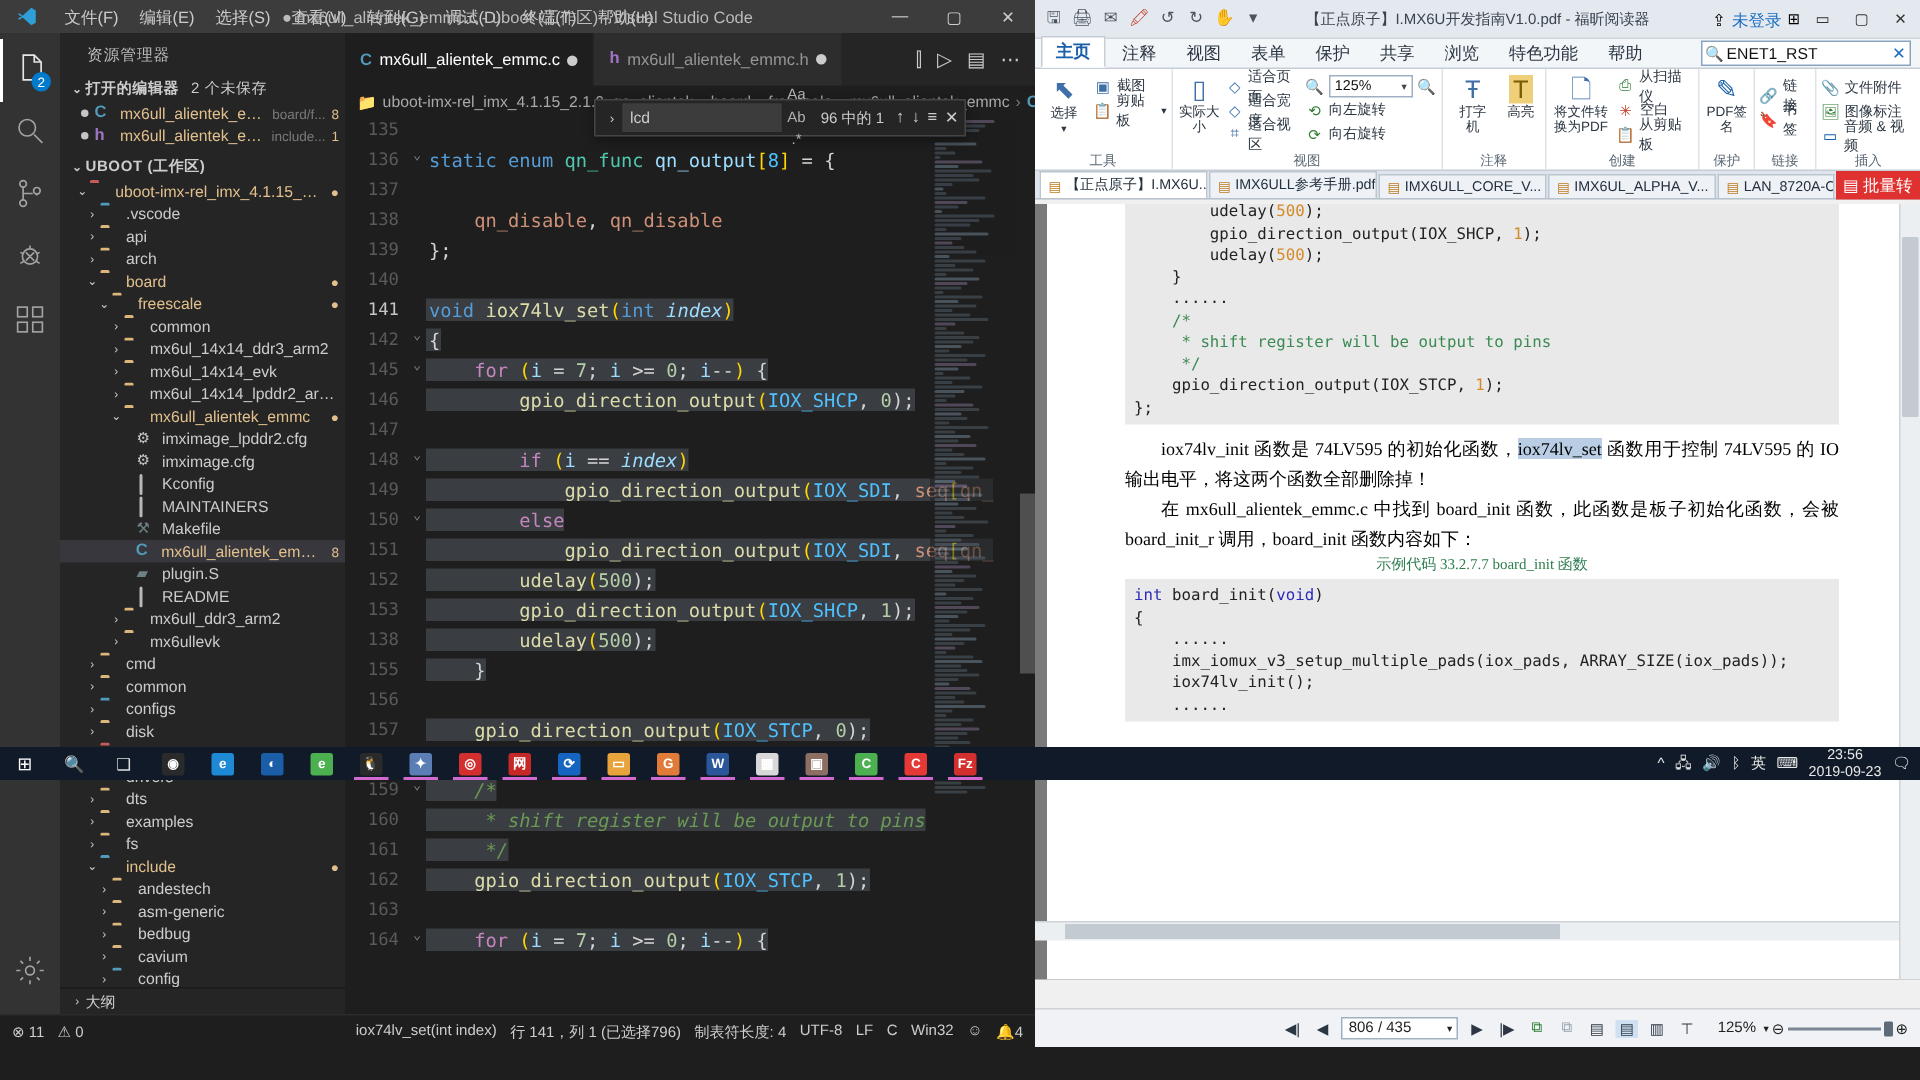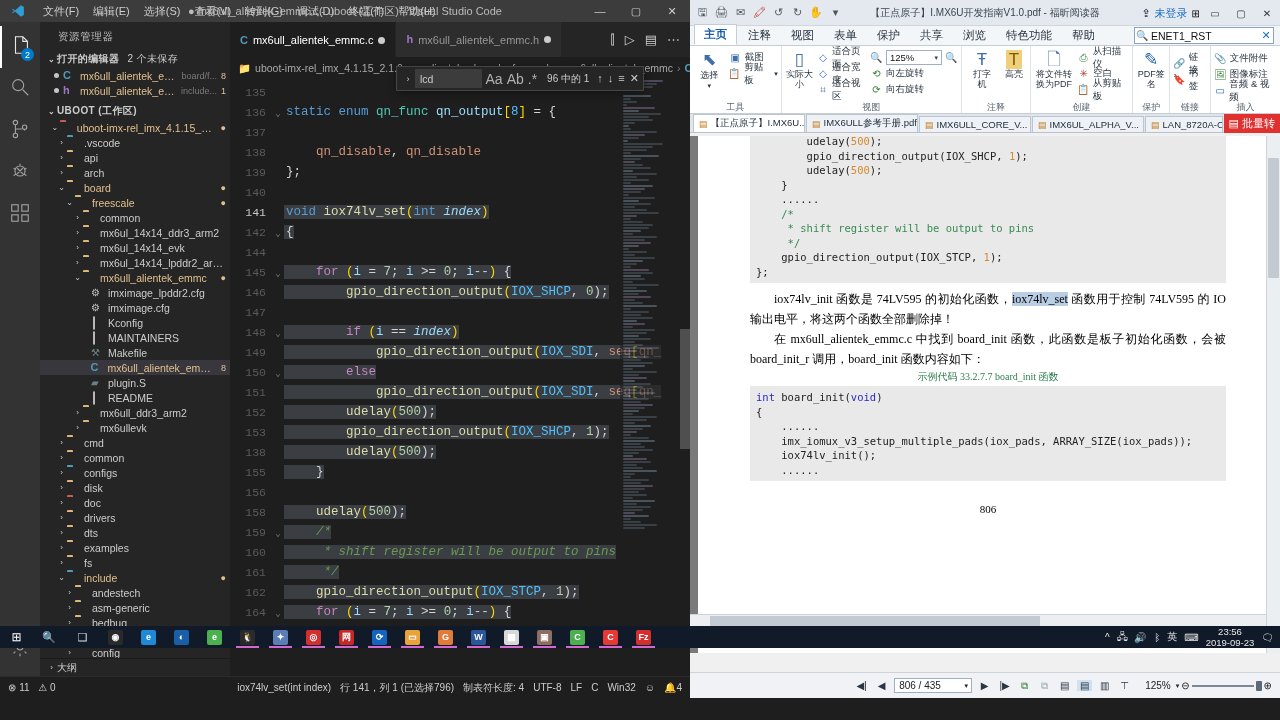--- a/index.html
+++ b/index.html
@@ -1,18 +1,18 @@
 <!DOCTYPE html>
 <html><head>
 <meta charset="utf-8">
 <style>
   * { box-sizing: border-box; margin:0; padding:0; }
   html,body { width:1280px; height:720px; overflow:hidden; background:#1e1e1e;
               font-family:"Liberation Sans", sans-serif; }
-  #root { position:relative; width:1280px; height:648px; }
+  #root { position:relative; width:1280px; height:520px; }
 
   
   #vscode { position:absolute; left:0; top:0; width:690px; height:698px;
             background:#1e1e1e; color:#ccc; }
   .vs-titlebar { height:22px; background:#3c3c3c; display:flex; align-items:center;
                  font-size:11px; position:relative; }
   .vs-logo { width:36px; height:22px; display:flex; align-items:center; justify-content:center; }
   .vs-logo svg { width:14px; height:14px; }
   .vs-menu { display:flex; gap:0; }
   .vs-menu span { padding:2px 7px; color:#cccccc; font-size:11px; cursor:default; }
@@ -88,27 +88,27 @@
 
   .findwidget { position:absolute; right:46px; top:44px; width:248px; height:25px;
                 background:#252526; border:1px solid #454545; display:flex;
                 align-items:center; padding:0 4px; font-size:10.5px; z-index:9;
                 box-shadow:0 2px 8px rgba(0,0,0,.4); }
   .fw-arrow { color:#ccc; width:14px; text-align:center; font-size:9px;}
   .fw-input { flex:1; background:#3c3c3c; border:1px solid #3c3c3c; height:19px;
               color:#cccccc; font-size:10.5px; display:flex; align-items:center;
               padding:0 4px; }
   .fw-icons { display:flex; align-items:center; gap:4px; padding:0 4px; color:#b0b0b0;
-              font-size:14px; }
+              font-size:10px;flex-direction:column; }
   .fw-count { font-size:10px; color:#cccccc; padding:0 6px; white-space:nowrap; }
   .fw-nav { display:flex; gap:5px; color:#cccccc; font-size:11px; padding-left:2px;}
 
   .code-area { position:relative; height:calc(100% - 57px); overflow:hidden;
                font-family:"DejaVu Sans Mono", monospace; font-size:12.5px; }
-  .code-line { display:flex; height:20px; align-items:flex-end; white-space:pre;font-family:Liberation Mono, monospace; }
+  .code-line { display:flex; height:20px; align-items:flex-start; white-space:pre; }
   .gutter { width:42px; text-align:right; padding-right:6px; color:#5a5a5a; font-size:11.5px;
             flex:0 0 42px; }
   .gutter.cur { color:#c6c6c6; }
   .fold { width:12px; flex:0 0 12px; color:#808080; font-size:9px; text-align:center; }
   .ctext { padding-left:2px; }
   .selgray { background:#3a3d41; }
   .kw { color:#c586c0; }  .kw2 { color:#569cd6; }
   .typ { color:#4ec9b0; }  .fn { color:#dcdcaa; }
   .var { color:#9cdcfe; }  .num { color:#b5cea8; }
   .str { color:#ce9178; }  .cmt { color:#6a9955; font-style:italic; }
@@ -607,38 +607,39 @@
         <div class="code-area">
           <div id="codelines">
               <div class="code-line"><span class="gutter">135</span><span class="fold"></span><span class="ctext"></span></div>
               <div class="code-line"><span class="gutter">136</span><span class="fold">⌄</span><span class="ctext"><span class="kw2">static </span><span class="kw2">enum </span><span class="typ">qn_func </span><span class="var">qn_output</span><span class="brk">[</span><span class="const">8</span><span class="brk">]</span><span class="op"> = {</span></span></div>
               <div class="code-line"><span class="gutter">137</span><span class="fold"></span></div>
               <div class="code-line"><span class="gutter">138</span><span class="fold"></span><span class="ctext"><span class="str">    qn_disable</span><span class="op">, </span><span class="str">qn_disable</span></span></div>
               <div class="code-line"><span class="gutter">139</span><span class="fold"></span><span class="ctext"><span class="op">};</span></span></div>
               <div class="code-line"><span class="gutter">140</span><span class="fold"></span><span class="ctext"></span></div>
               <div class="code-line"><span class="gutter cur">141</span><span class="fold"></span><span class="ctext selgray"><span class="kw2">void </span><span class="fn">iox74lv_set</span><span class="brk">(</span><span class="kw2">int </span><span class="param">index</span><span class="brk">)</span></span></div>
               <div class="code-line"><span class="gutter">142</span><span class="fold">⌄</span><span class="ctext selgray"><span class="op">{</span></span></div>
-              <div class="code-line"><span class="gutter">144</span><span class="fold"></span><span class="ctext selgray"></span></div>
               <div class="code-line"><span class="gutter">145</span><span class="fold">⌄</span><span class="ctext selgray"><span class="kw">    for </span><span class="brk">(</span><span class="var">i</span><span class="op"> = </span><span class="num">7</span><span class="op">; </span><span class="var">i</span><span class="op"> &gt;= </span><span class="num">0</span><span class="op">; </span><span class="var">i</span><span class="op">--</span><span class="brk">)</span><span class="op"> {</span></span></div>
               <div class="code-line"><span class="gutter">146</span><span class="fold"></span><span class="ctext selgray"><span class="fn">        gpio_direction_output</span><span class="brk">(</span><span class="const">IOX_SHCP</span><span class="op">, </span><span class="num">0</span><span class="op">);</span></span></div>
               <div class="code-line"><span class="gutter">147</span><span class="fold"></span><span class="ctext selgray"></span></div>
               <div class="code-line"><span class="gutter">148</span><span class="fold">⌄</span><span class="ctext selgray"><span class="kw">        if </span><span class="brk">(</span><span class="var">i</span><span class="op"> == </span><span class="param">index</span><span class="brk">)</span></span></div>
               <div class="code-line"><span class="gutter">149</span><span class="fold"></span><span class="ctext selgray"><span class="fn">            gpio_direction_output</span><span class="brk">(</span><span class="const">IOX_SDI</span><span class="op">, </span><span class="str">seq</span><span class="brk">[</span><span class="str">qn_</span></span></div>
               <div class="code-line"><span class="gutter">150</span><span class="fold">⌄</span><span class="ctext selgray"><span class="kw">        else</span></span></div>
               <div class="code-line"><span class="gutter">151</span><span class="fold"></span><span class="ctext selgray"><span class="fn">            gpio_direction_output</span><span class="brk">(</span><span class="const">IOX_SDI</span><span class="op">, </span><span class="str">seq</span><span class="brk">[</span><span class="str">qn_</span></span></div>
               <div class="code-line"><span class="gutter">152</span><span class="fold"></span><span class="ctext selgray"><span class="fn">        udelay</span><span class="brk">(</span><span class="num">500</span><span class="op">);</span></span></div>
               <div class="code-line"><span class="gutter">153</span><span class="fold"></span><span class="ctext selgray"><span class="fn">        gpio_direction_output</span><span class="brk">(</span><span class="const">IOX_SHCP</span><span class="op">, </span><span class="num">1</span><span class="op">);</span></span></div>
               <div class="code-line"><span class="gutter">138</span><span class="fold"></span><span class="ctext selgray"><span class="fn">        udelay</span><span class="brk">(</span><span class="num">500</span><span class="op">);</span></span></div>
               <div class="code-line"><span class="gutter">155</span><span class="fold"></span><span class="ctext selgray"><span class="op">    }</span></span></div>
               <div class="code-line"><span class="gutter">156</span><span class="fold"></span><span class="ctext selgray"></span></div>
+              <div class="code-line"><span class="gutter">157</span><span class="fold"></span><span class="ctext selgray"><span class="fn">    gpio_direction_output</span><span class="brk">(</span><span class="const">IOX_STCP</span><span class="op">, </span><span class="num">0</span><span class="op">);</span></span></div>
               <div class="code-line"><span class="gutter">158</span><span class="fold"></span><span class="ctext selgray"><span class="fn">    udelay</span><span class="brk">(</span><span class="num">500</span><span class="op">);</span></span></div>
               <div class="code-line"><span class="gutter">159</span><span class="fold">⌄</span><span class="ctext selgray"><span class="cmt">    /*</span></span></div>
               <div class="code-line"><span class="gutter">160</span><span class="fold"></span><span class="ctext selgray"><span class="cmt">     * shift register will be output to pins</span></span></div>
               <div class="code-line"><span class="gutter">161</span><span class="fold"></span><span class="ctext selgray"><span class="cmt">     */</span></span></div>
               <div class="code-line"><span class="gutter">162</span><span class="fold"></span><span class="ctext selgray"><span class="fn">    gpio_direction_output</span><span class="brk">(</span><span class="const">IOX_STCP</span><span class="op">, </span><span class="num">1</span><span class="op">);</span></span></div>
+              <div class="code-line"><span class="gutter">163</span><span class="fold"></span><span class="ctext selgray"></span></div>
               <div class="code-line"><span class="gutter">164</span><span class="fold">⌄</span><span class="ctext selgray"><span class="kw">    for </span><span class="brk">(</span><span class="var">i</span><span class="op"> = </span><span class="num">7</span><span class="op">; </span><span class="var">i</span><span class="op"> &gt;= </span><span class="num">0</span><span class="op">; </span><span class="var">i</span><span class="op">--</span><span class="brk">)</span><span class="op"> {</span></span></div>
             </div>
           <div class="minimap">
             <div id="mmlines">
                 <div class="mm-line" style="width: 40px; background: rgb(122, 106, 138);"></div>
                 <div class="mm-line" style="width: 34px; background: rgb(78, 90, 102);"></div>
                 <div class="mm-line" style="width: 30px; background: rgb(78, 90, 102);"></div>
                 <div class="mm-line" style="width: 10px; background: rgb(78, 90, 102);"></div>
                 <div class="mm-line" style="width: 0px; background: transparent;"></div>
                 <div class="mm-line" style="width: 28px; background: rgb(107, 127, 143);"></div>

